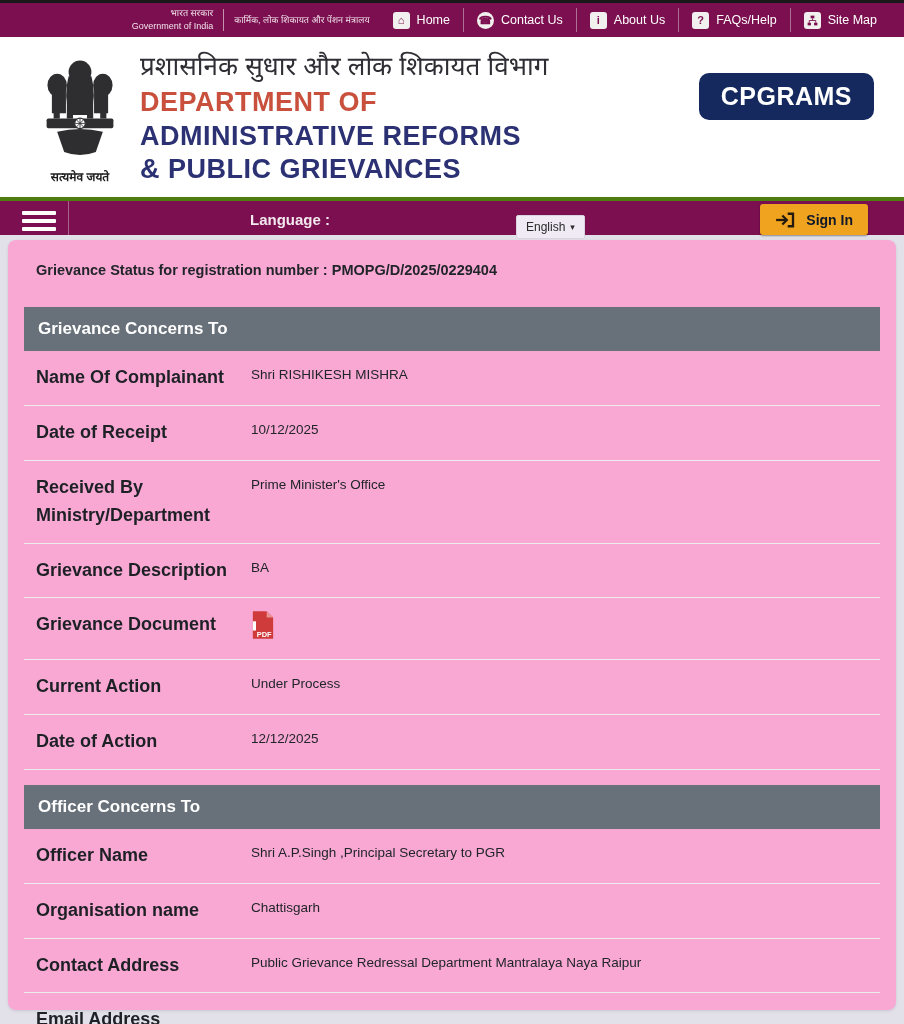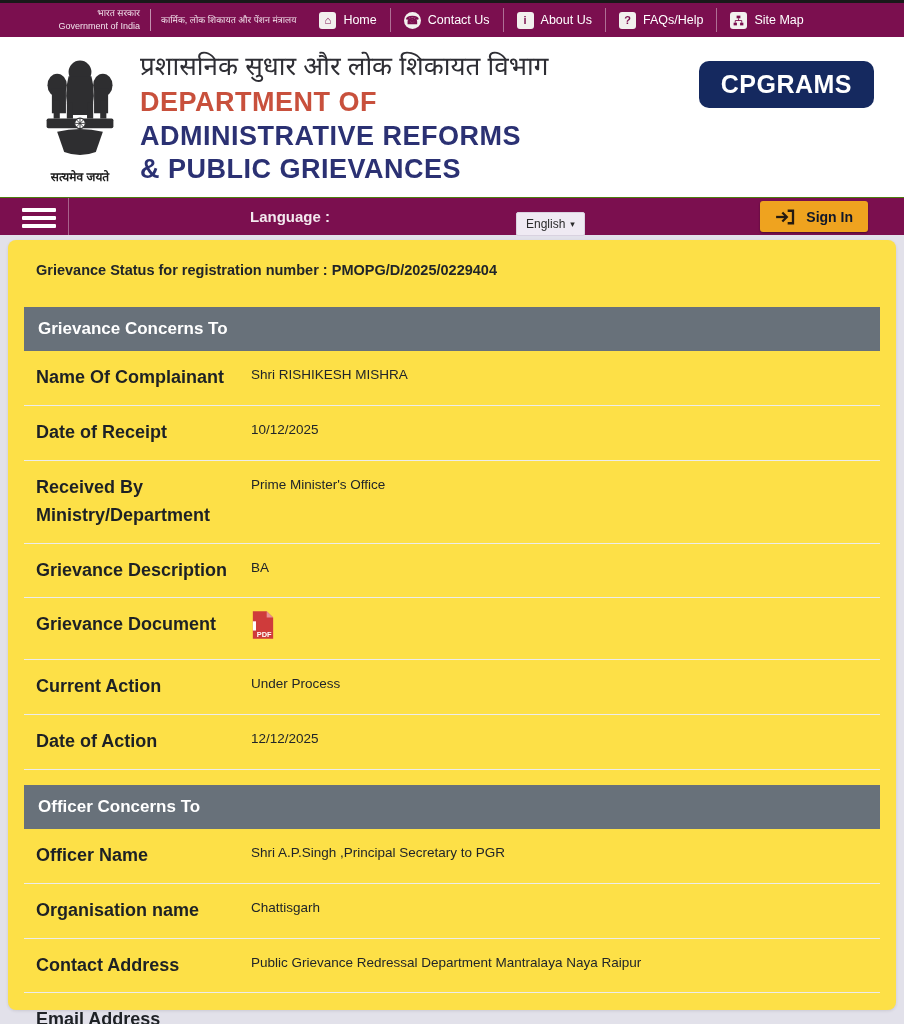--- a/index.html
+++ b/index.html
@@ -8,22 +8,22 @@
     font-family: "Liberation Sans", sans-serif;
     background: #e2e1ea;
     overflow: hidden;
   }
   
   .black-strip { height: 3px; background: #191919; }
 
   
   .topbar {
     height: 34px; background: #7b0f4f;
-    display: flex; align-items: center; justify-content: flex-start;
-    padding: 0 14px 0 0; color: #f2e3ec;
+    display: flex; align-items: center; justify-content: flex-end;
+    padding: 0 14px 0 12px; color: #f2e3ec;
   }
   .topbar-left { display: flex; align-items: center; height: 100%; }
   .gov-block { font-size: 9px; line-height: 1.4; padding: 0 10px; }
   .gov-block.right-align { text-align: right; min-width: 150px; }
   .tb-sep { width: 1px; height: 22px; background: rgba(255,255,255,.55); }
   .topbar-right { display: flex; align-items: center; height: 100%; }
   .tb-link {
     display: flex; align-items: center; gap: 7px; color: #fff;
     font-size: 12.5px; padding: 0 13px; text-decoration: none; cursor: pointer;
     height: 100%;
@@ -41,29 +41,29 @@
     background: #fff; height: 160px; display: flex; align-items: center;
     padding: 0 30px;
   }
   .emblem { width: 100px; text-align: center; flex-shrink: 0; }
   .emblem-caption { font-size: 12px; font-weight: bold; color: #1d1d1d; margin-top: -2px; }
   .dept { margin-left: 10px; }
   .dept-hi { font-size: 26px; color: #2e2e34; margin-bottom: 3px; }
   .dept-red { font-size: 27px; font-weight: bold; color: #c8503c; letter-spacing: .5px; line-height: 1.25; }
   .dept-navy { font-size: 27px; font-weight: bold; color: #2b3173; letter-spacing: .5px; line-height: 1.25; }
   .cpgrams {
-    margin-left: auto; align-self: flex-start; margin-top: 24px;
+    margin-left: auto; align-self: flex-start; margin-top: 36px;
     background: #15295f; color: #fff; font-weight: bold; font-size: 25px;
     padding: 9px 22px; border-radius: 10px; letter-spacing: .5px;
   }
 
   
   .navbar {
     position: relative; height: 38px; background: #7b0f4f;
-    border-top: 1px solid #4d7c0f;
+    border-top: 4px solid #4d7c0f;
   }
   .hamburger {
     position: absolute; left: 20px; top: 8px; background: transparent; border: none;
     display: flex; flex-direction: column; gap: 4px; cursor: pointer; padding: 2px;
   }
   .hamburger span { display: block; width: 34px; height: 4px; background: #fff; border-radius: 1px; }
   .nav-sep { position: absolute; left: 68px; top: 0; width: 1px; height: 100%; background: rgba(255,255,255,.35); }
   .lang-label {
     position: absolute; left: 250px; top: 10px; color: #f3e8ee; font-size: 15px; font-weight: 600;
   }
@@ -76,21 +76,21 @@
   .signin {
     position: absolute; right: 36px; top: 3px; height: 31px;
     background: #efa31f; border: none; border-radius: 3px; cursor: pointer;
     display: flex; align-items: center; gap: 11px; padding: 0 15px;
     font-family: inherit; font-weight: bold; font-size: 14px; color: #0f172a;
     box-shadow: 0 1px 2px rgba(0,0,0,.4);
   }
 
   
   .card {
-    margin: 5px 8px 0; background: #fde047; border-radius: 8px;
+    margin: 5px 8px 0; background: #f9a8d4; border-radius: 8px;
     height: 770px; box-shadow: 0 1px 3px rgba(30,30,60,.12);
   }
   .status-heading {
     padding: 22px 28px 14px; font-size: 14.5px; font-weight: bold; color: #212529;
   }
   .section { margin: 0 16px; }
   .section-header {
     background: #68717a; color: #fff; font-weight: bold; font-size: 17px;
     padding: 12px 14px; margin-top: 15px;
   }

